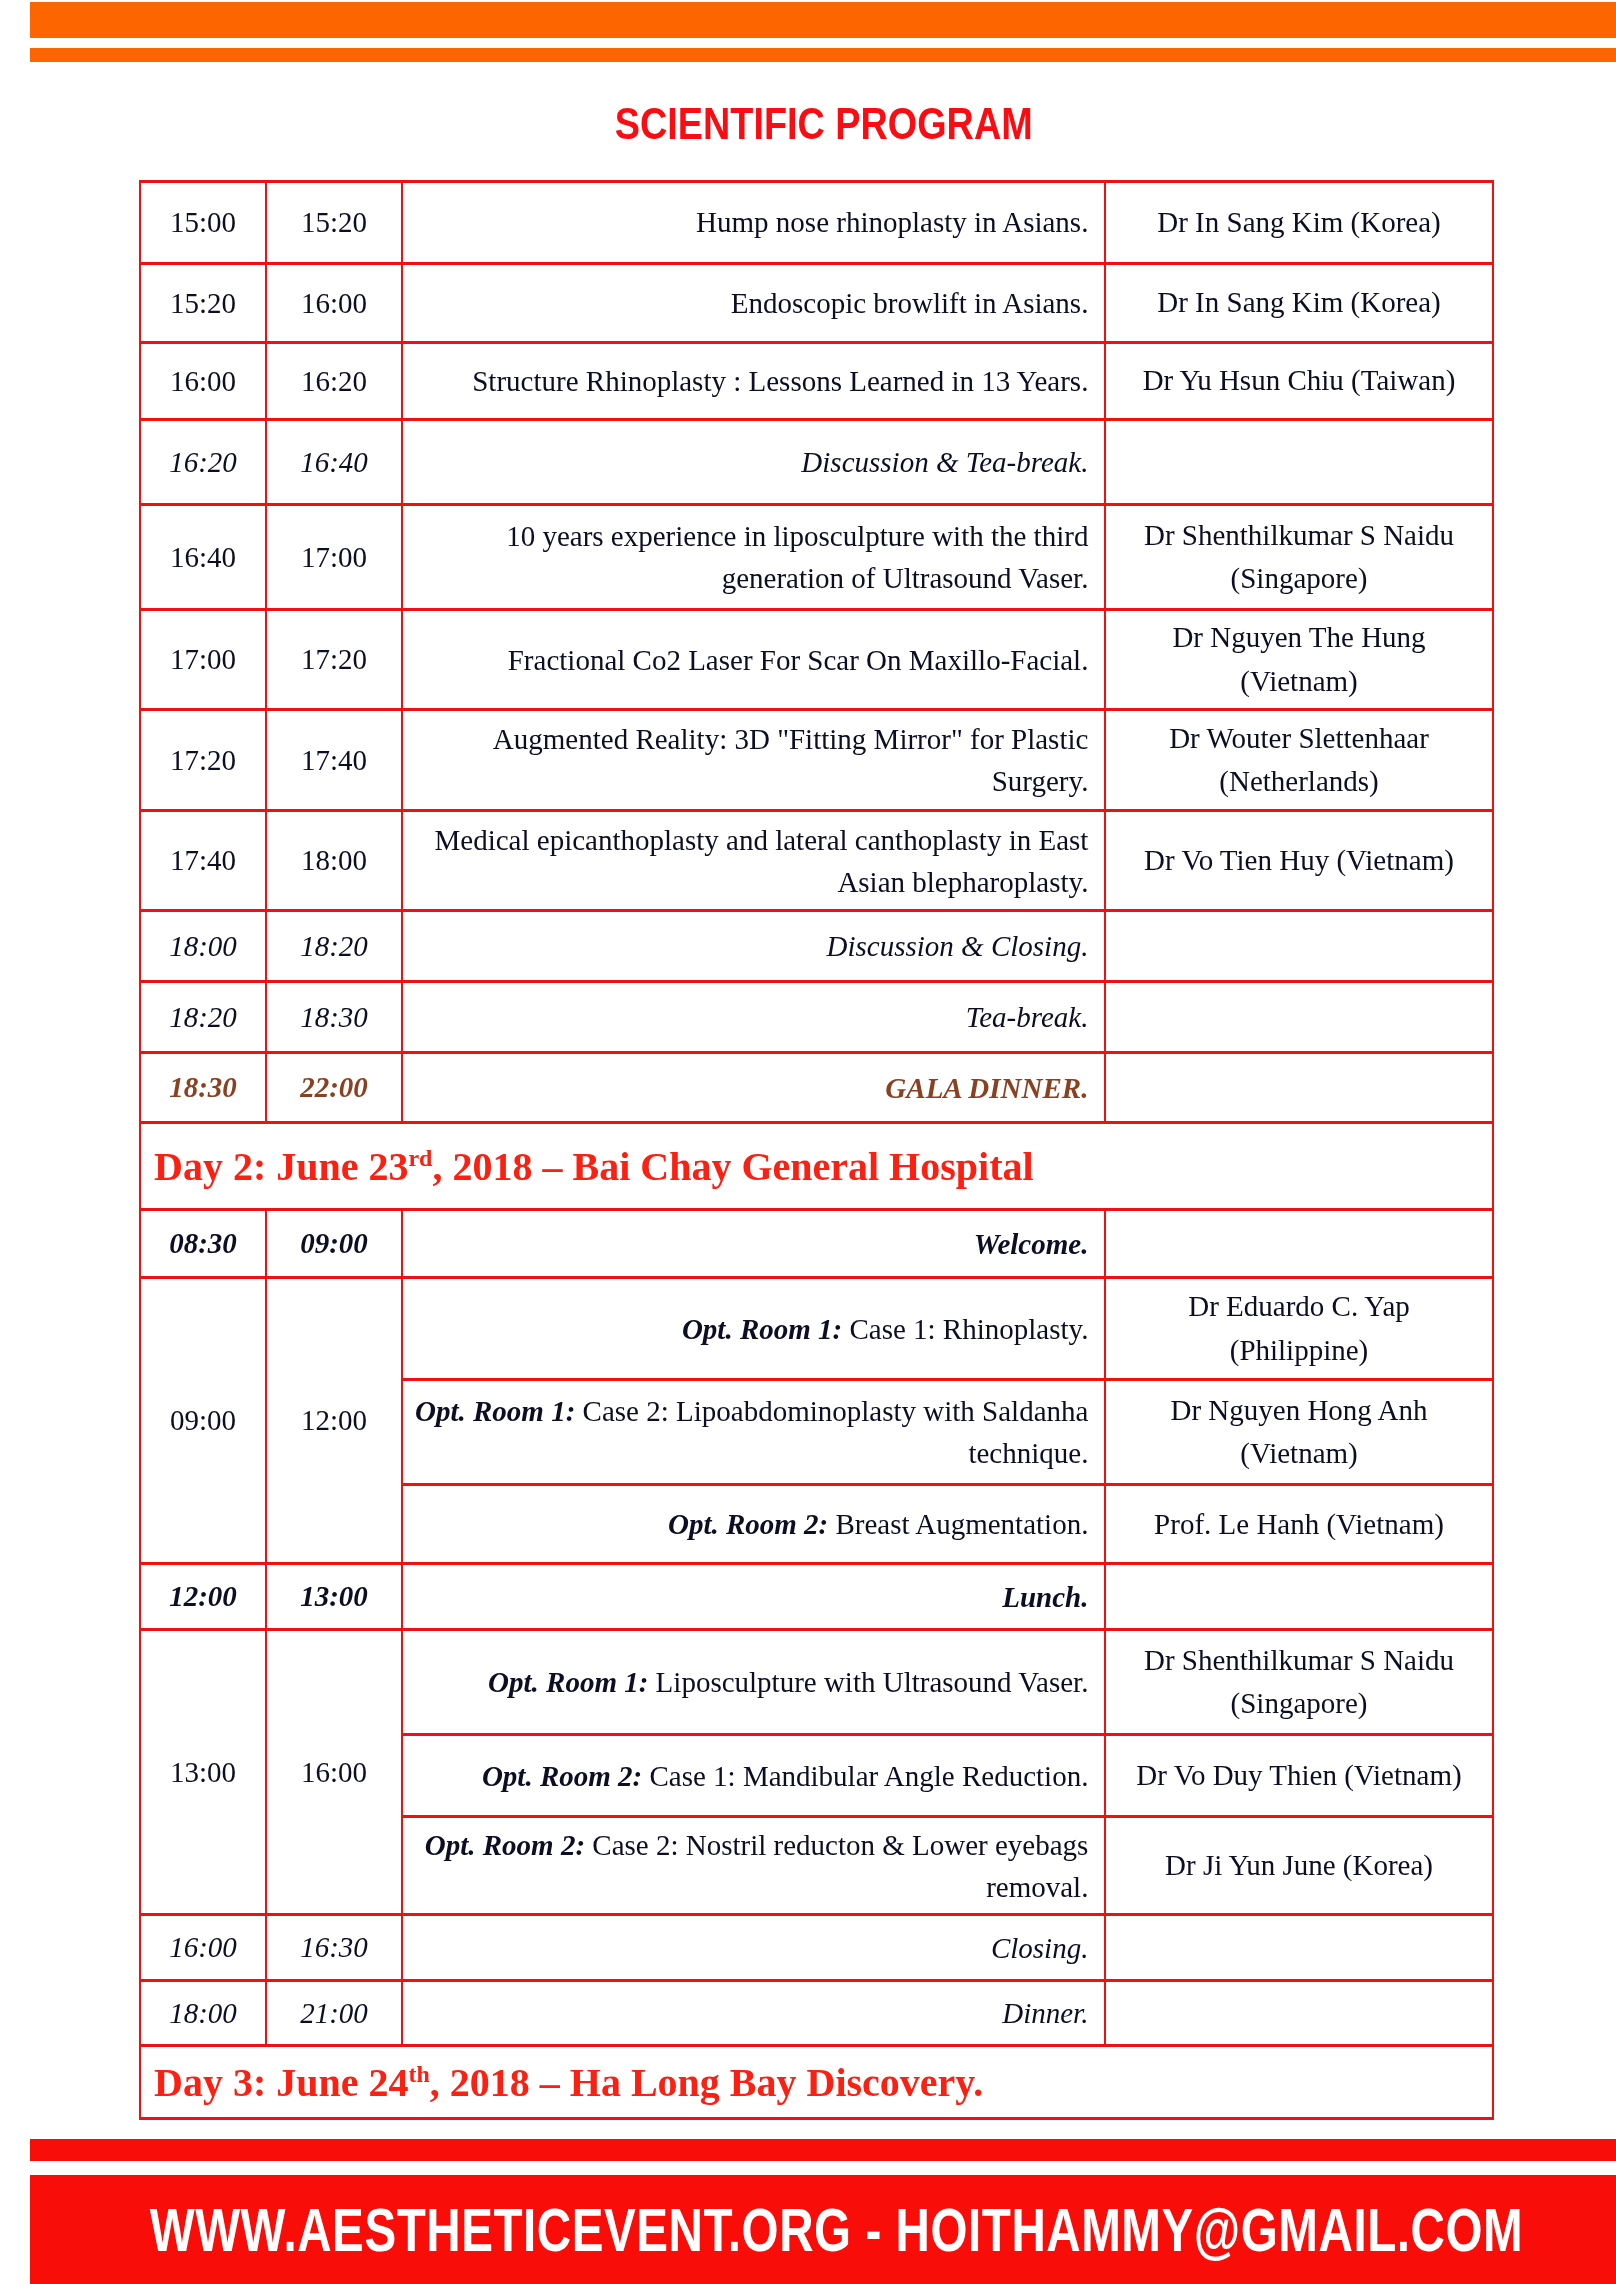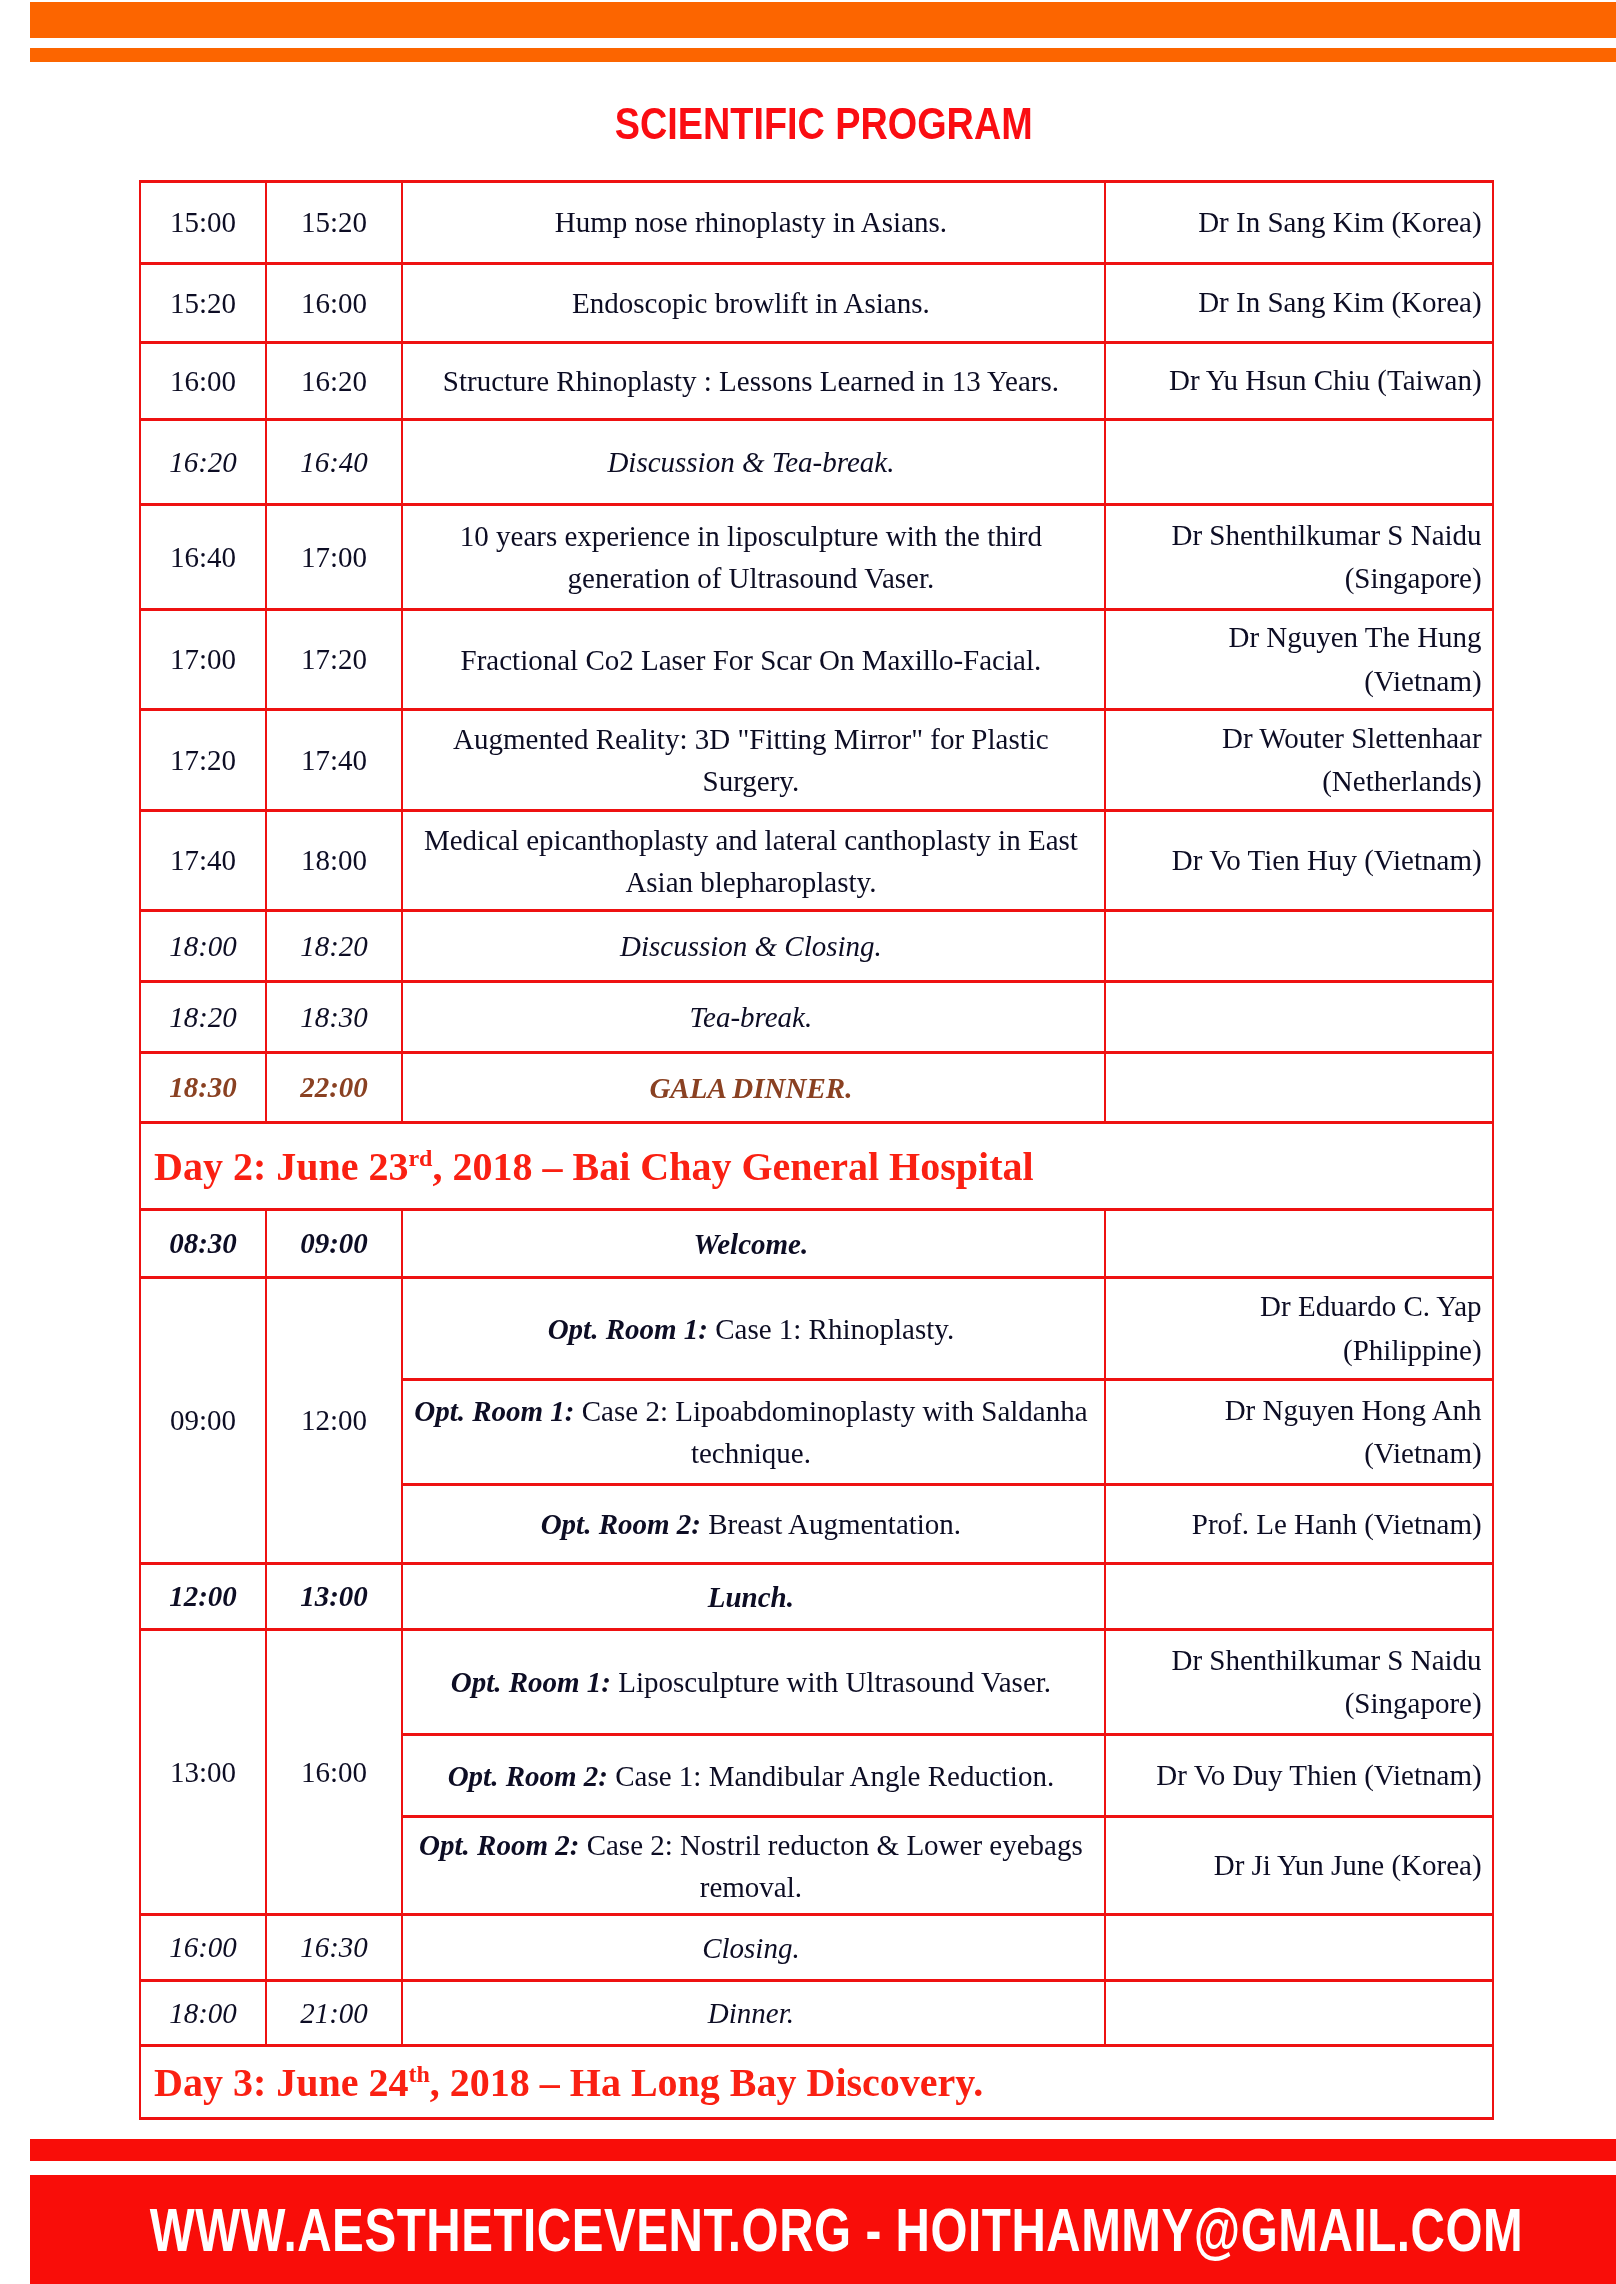--- a/index.html
+++ b/index.html
@@ -39,22 +39,22 @@
     width: 1352px;
     border-collapse: collapse; table-layout: fixed;
     color: #0D0D24; font-size: 29px;
   }
   #program td {
     border: 2px solid #EE1111;
     border-top-width: 3.3px; border-bottom-width: 3.3px;
     vertical-align: middle;
   }
   td.time    { text-align: center; padding: 2.6px 2.6px; }
-  td.ttl     { text-align: center; padding: 5.2px 15.6px 5.2px 10.4px; line-height: 1.45; }
-  td.speaker { text-align: right; padding: 5.2px 10.4px; line-height: 1.5; margin-left: 32px; }
+  td.ttl     { text-align: right; padding: 5.2px 15.6px 5.2px 10.4px; line-height: 1.45; }
+  td.speaker { text-align: center; padding: 5.2px 10.4px; line-height: 1.5; margin-left: 32px; }
   tr.it   td.time, tr.it   td.ttl { font-style: italic; }
   tr.bd   td.time, tr.bd   td.ttl { font-style: italic; font-weight: bold; }
   tr.gala td.time, tr.gala td.ttl { font-style: italic; font-weight: bold; color: #8A4122; }
   td.day {
     padding: 6.5px 13px; color: #FA2012;
     font-weight: bold; font-size: 40px; text-align: left;
   }
   .bi  { font-style: italic; font-weight: bold; }
   .cit { }
   .sup { vertical-align: super; font-size: 60%; line-height: 0; }

